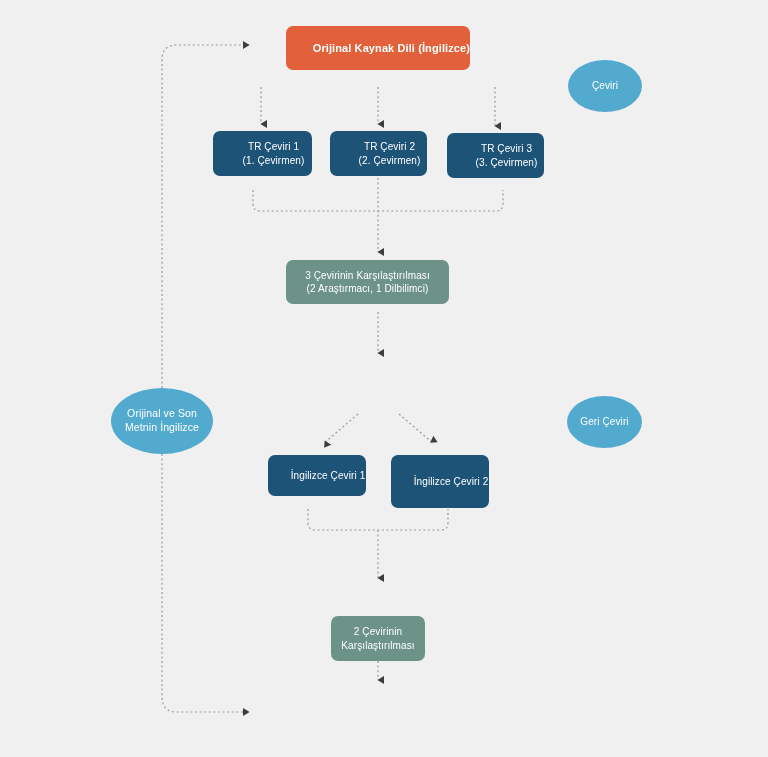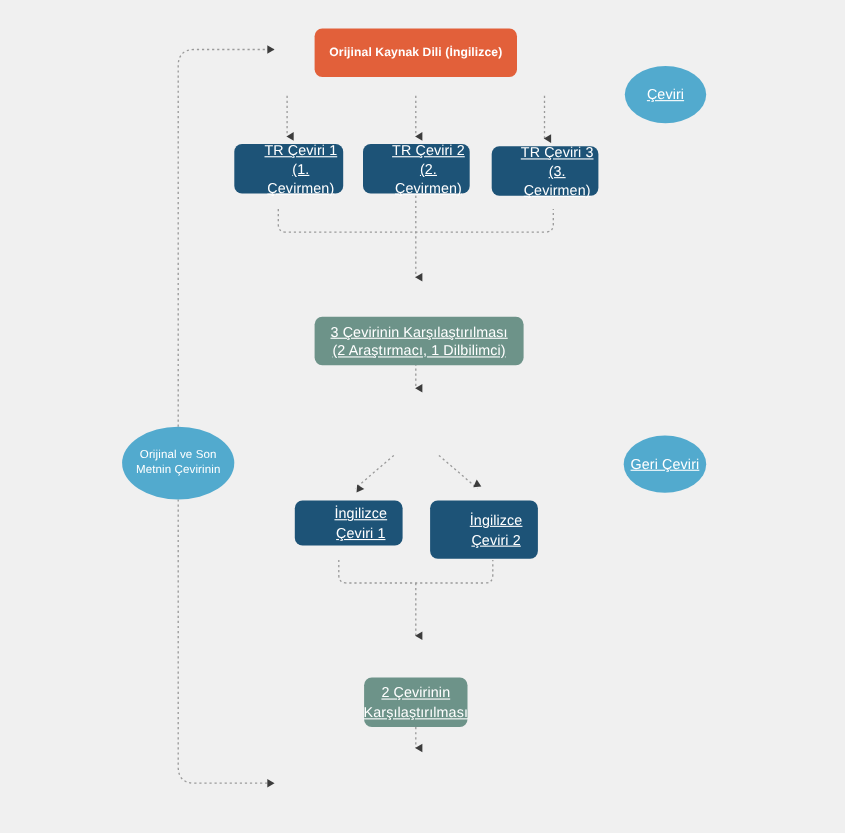--- a/index.html
+++ b/index.html
@@ -36,28 +36,28 @@
     justify-content: center;
     text-align: center;
     color: #ffffff;
     line-height: 1.32;
     white-space: pre-line;
     letter-spacing: 0.1px;
   }
   .box {
     border-radius: 7px;
   }
-  .box.orange  { background: #e2603a; }
+  .box.orange  { background: #e2603a; justify-content: flex-end; }
   .box.blue    { background: #1d5377; padding-left: 22px; }
   .box.green   { background: #6d9389; }
   .ellipse {
     background: #52aace;
     border-radius: 50%;
   }
-  .f11 { font-size: 13px; text-decoration: underline; }
+  .f11 { font-size: 10px; }
   .f11b { font-size: 11px; font-weight: bold; }
   .f10 { font-size: 10.5px; }
 </style>
 </head>
 <body>
 
 <div id="diagram">
 
   <svg id="connectors" viewBox="0 0 768 757" width="768" height="757" xmlns="http://www.w3.org/2000/svg">
     <defs>
@@ -109,21 +109,21 @@
   <div class="node box blue f11" style="left:330px; top:131px; width:97px; height:45px;">
     <span>TR Çeviri 2
 (2. Çevirmen)</span>
   </div>
 
   <div class="node box blue f11" style="left:447px; top:133px; width:97px; height:45px;">
     <span>TR Çeviri 3
 (3. Çevirmen)</span>
   </div>
 
-  <div class="node box green f11" style="left:286px; top:260px; width:190px; height:44px;margin-top:28px;">
+  <div class="node box green f11" style="left:286px; top:260px; width:163px; height:44px;">
     <span>3 Çevirinin Karşılaştırılması
 (2 Araştırmacı, 1 Dilbilimci)</span>
   </div>
 
 
   <div class="node box blue f11" style="left:268px; top:455px; width:98px; height:41px;">
     <span>İngilizce Çeviri 1</span>
   </div>
 
   <div class="node box blue f11" style="left:391px; top:455px; width:98px; height:53px;">
@@ -139,16 +139,16 @@
   <div class="node ellipse f11" style="left:568px; top:60px; width:74px; height:52px;">
     <span>Çeviri</span>
   </div>
 
   <div class="node ellipse f11" style="left:567px; top:396px; width:75px; height:52px;text-align:right;">
     <span>Geri Çeviri</span>
   </div>
 
   <div class="node ellipse f10" style="left:111px; top:388px; width:102px; height:66px;">
     <span>Orijinal ve Son
-Metnin Çevirinin</span>
+Metnin İngilizce</span>
   </div>
 
 </div>
 
 </body></html>

